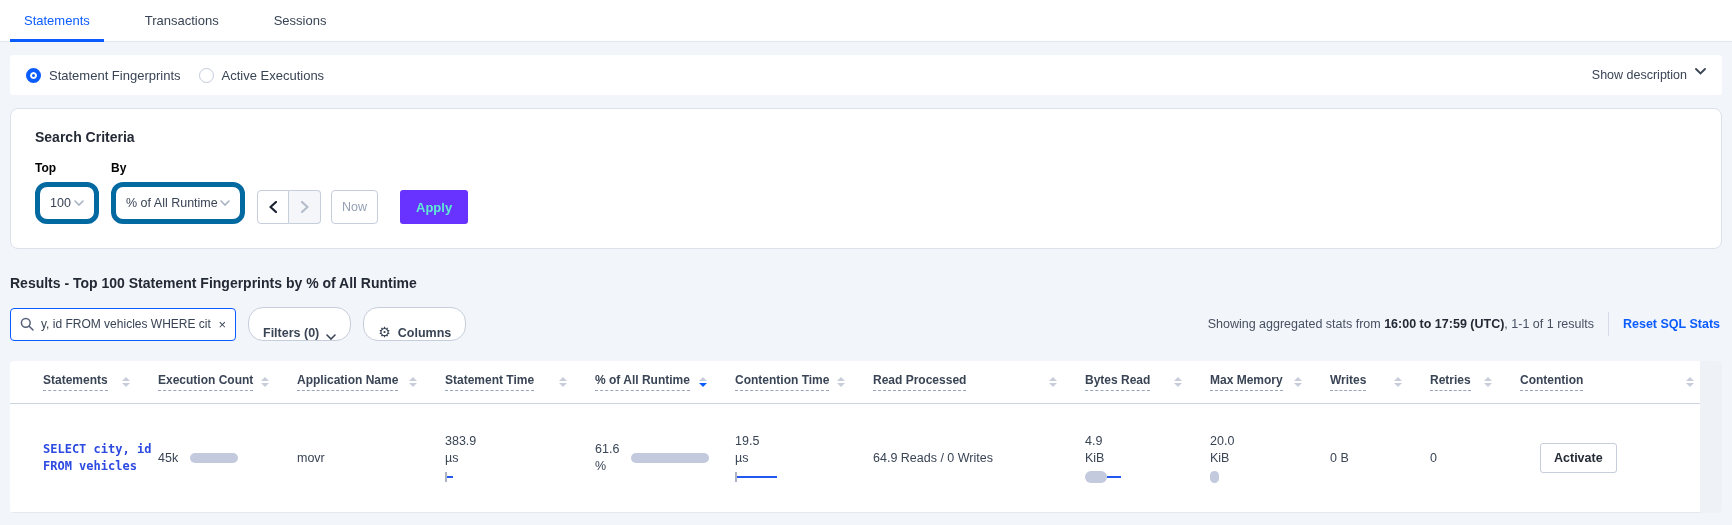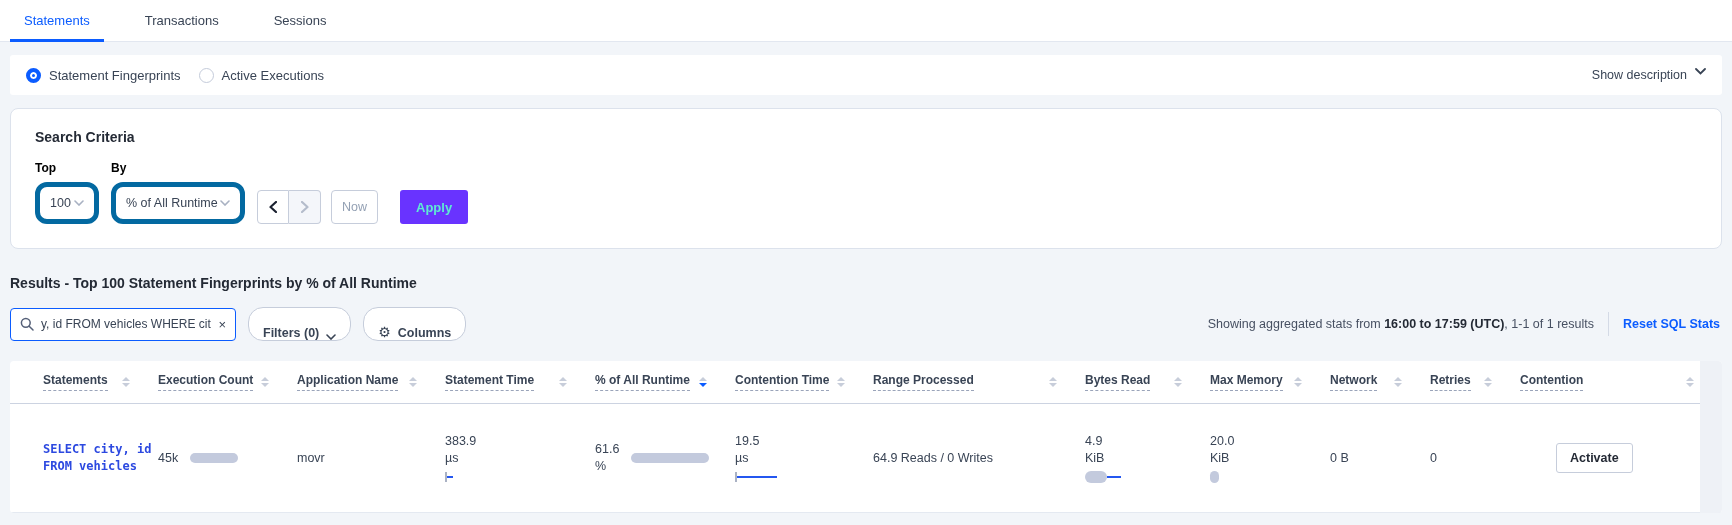--- a/index.html
+++ b/index.html
@@ -97,21 +97,21 @@
   .stack .ln { line-height:17px; }
   .sql-link { font-family:"DejaVu Sans Mono","Liberation Mono",monospace; font-size:12px;
     font-weight:bold; color:#2c49e0; line-height:17px; cursor:pointer; white-space:pre; }
   .inline-bar { display:flex; align-items:center; gap:12px; }
   .bar-gray { background:#c3cadd; height:10px; border-radius:5px; }
   .w-exec { width:48px; } .w-runtime { width:78px; }
   .pill { background:#c3cadd; height:12px; border-radius:6px; }
   .bargraph { display:flex; align-items:center; margin-top:4px; height:12px; }
   .tick { width:2px; height:10px; background:#aab2c4; }
   .blue-line { height:2px; background:#2457f0; }
-  .activate-btn { height:30px; padding:0 13px; margin-left:36px; background:#fff;
+  .activate-btn { height:30px; padding:0 13px; margin-left:20px; background:#fff;
     border:1px solid #c6cddb; border-radius:3px; font-size:12.5px; font-weight:bold;
     color:#242a35; cursor:pointer; }
   svg { display:block; }
 </style>
 </head>
 <body>
 
 <div class="tabbar">
   <div class="tab active">Statements</div>
   <div class="tab">Transactions</div>
@@ -263,42 +263,42 @@
           </span>
       </div>
       <div class="th c5">
         <span class="th-label">Contention Time</span>
         <span class="sort">
             <i class="up"></i>
             <i class="down"></i>
           </span>
       </div>
       <div class="th c6">
-        <span class="th-label">Range Processed</span>
+        <span class="th-label">Read Processed</span>
         <span class="sort">
             <i class="up"></i>
             <i class="down"></i>
           </span>
       </div>
       <div class="th c7">
         <span class="th-label">Bytes Read</span>
         <span class="sort">
             <i class="up"></i>
             <i class="down"></i>
           </span>
       </div>
       <div class="th c8">
         <span class="th-label">Max Memory</span>
         <span class="sort">
             <i class="up"></i>
             <i class="down"></i>
           </span>
       </div>
       <div class="th c9">
-        <span class="th-label">Network</span>
+        <span class="th-label">Writes</span>
         <span class="sort">
             <i class="up"></i>
             <i class="down"></i>
           </span>
       </div>
       <div class="th c10">
         <span class="th-label">Retries</span>
         <span class="sort">
             <i class="up"></i>
             <i class="down"></i>

